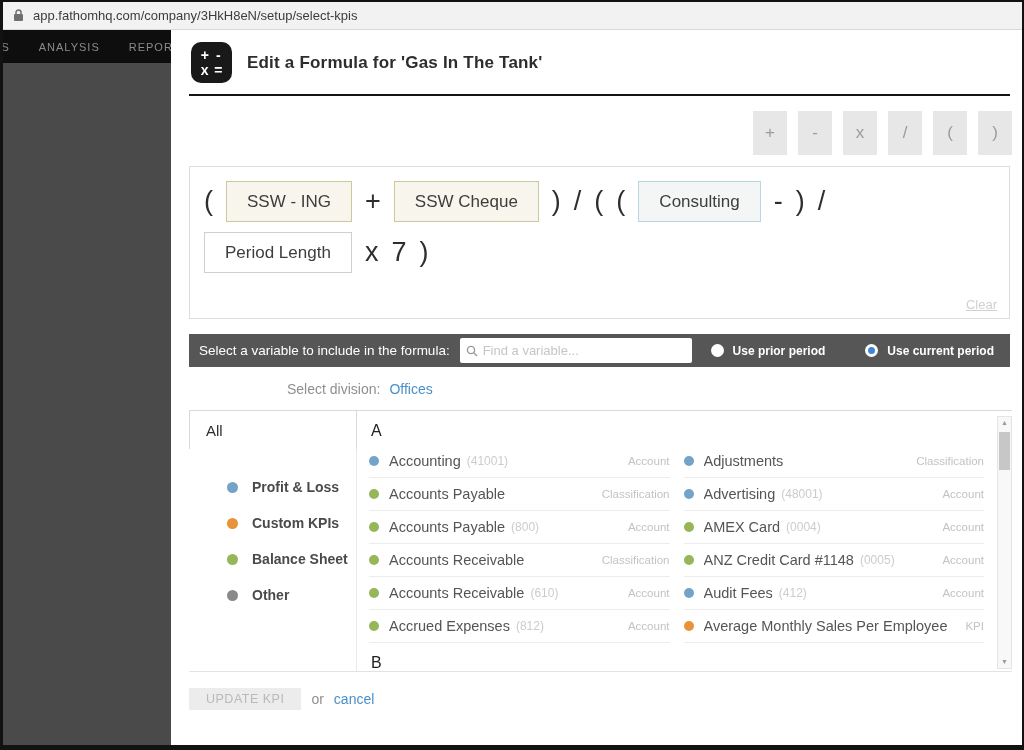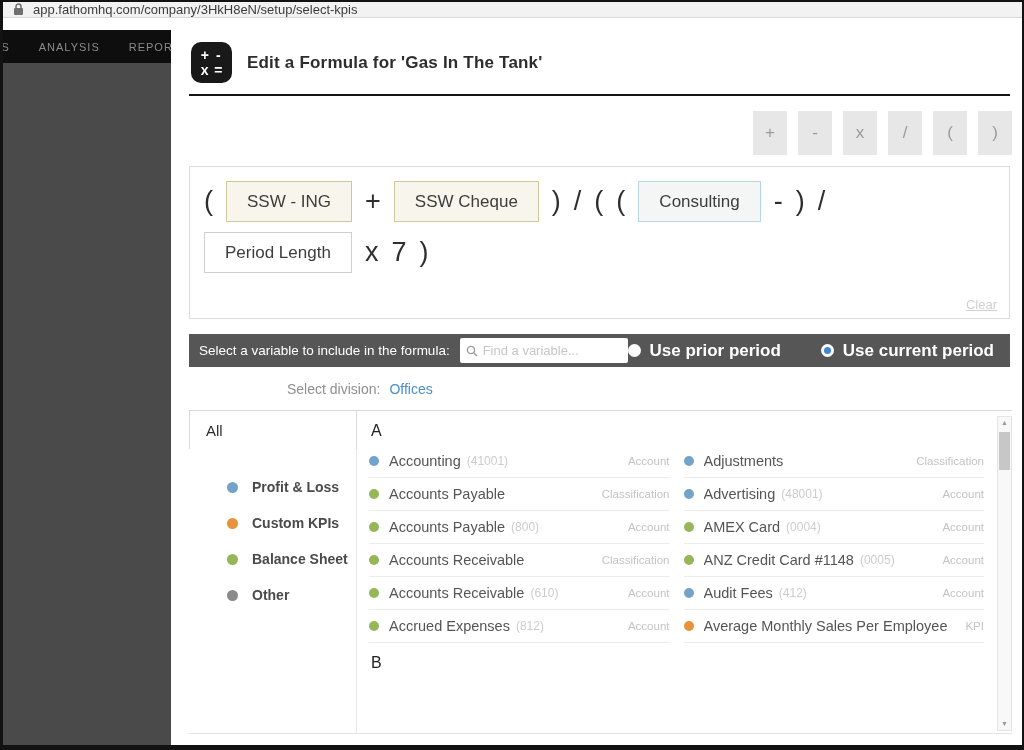--- a/index.html
+++ b/index.html
@@ -1,21 +1,21 @@
 <!DOCTYPE html>
 <html><head>
 <meta charset="utf-8">
 <style>
   * { margin:0; padding:0; box-sizing:border-box; font-family:"Liberation Sans", sans-serif; }
   body { background:#888; }
   .screen { position:relative; width:1024px; height:750px; background:#fff;
             border:2px solid #121212; border-left-width:3px; border-bottom-width:5px; overflow:hidden; }
 
   
-  .urlbar { position:absolute; top:0; left:0; right:0; height:16px; background:#f2f2f2;
+  .urlbar { position:absolute; top:0; left:0; right:0; height:28px; background:#f2f2f2;
             border-bottom:1px solid #d9d9d9; display:flex; align-items:center; padding-left:10px; }
   .lock { width:11px; height:13px; margin-right:9px; }
   .url-text { font-size:13px; color:#3c3c3c; }
 
   
   .backdrop { position:absolute; top:28px; left:0; width:168px; bottom:0; }
   .blacknav { height:33px; background:#0e0e0e; display:flex; align-items:center; gap:29px; overflow:hidden; white-space:nowrap; }
   .nav-tab { font-size:11px; letter-spacing:1px; color:#8b8b8b; flex:none; }
   .nav-tab:first-child { margin-left:-14px; }
   .grayarea { position:absolute; top:33px; left:0; right:0; bottom:0; background:#4a4a4b; }
@@ -50,32 +50,32 @@
   
   .toolbar { margin:15px 12px 0 18px; height:33px; background:#565656; display:flex; align-items:center; }
   .toolbar-label { color:#fff; font-size:13.5px; margin-left:10px; white-space:nowrap; }
   .searchbox { margin-left:10px; width:232px; height:25px; background:#fff; border-radius:2px;
                display:flex; align-items:center; padding:0 6px; }
   .searchbox svg { flex:none; margin-right:5px; }
   .searchbox input { border:none; outline:none; width:100%; font-size:13px; color:#555; }
   .searchbox input::placeholder { color:#c6c6c6; }
   .radios { margin-left:auto; display:flex; gap:40px; margin-right:16px; }
   .radio { display:flex; align-items:center; gap:9px; cursor:pointer; }
-  .radio-label { color:#fff; font-size:17px; font-weight:700; white-space:nowrap; }
+  .radio-label { color:#fff; font-size:12px; font-weight:700; white-space:nowrap; }
   .radio-dot { width:13px; height:13px; border-radius:50%; background:#fff; position:relative; flex:none; }
   .radio.selected .radio-dot::after { content:""; position:absolute; left:3px; top:3px; width:7px; height:7px;
                                       border-radius:50%; background:#3f87d6; }
 
   
   .division-row { height:43px; display:flex; align-items:center; padding-left:116px; font-size:14px; }
   .division-label { color:#8f8f8f; }
   .division-value { color:#4a90c8; margin-left:9px; cursor:pointer; }
 
   
-  .picker { margin:0 10px 0 18px; height:324px; display:flex; border-bottom:1px solid #e3e3e3; position:relative; }
+  .picker { margin:0 10px 0 18px; height:262px; display:flex; border-bottom:1px solid #e3e3e3; position:relative; }
   .cats { width:168px; display:flex; flex-direction:column; flex:none; }
   .all-tab { height:39px; border:1px solid #d9d9d9; border-bottom:none; background:#fff;
              display:flex; align-items:center; padding-left:16px; font-size:15px; color:#2f2f2f; cursor:pointer; }
   .cats-body { flex:1; border-right:1px solid #e9e9e9; padding-top:20px; }
   .cat-item { display:flex; align-items:center; gap:14px; padding:10px 0 10px 38px;
               font-size:14px; font-weight:700; color:#4a4a4a; cursor:pointer; }
   .cat-dot { width:11px; height:11px; border-radius:50%; flex:none; }
 
   .list-area { flex:1; border-top:1px solid #d9d9d9; padding:0 28px 0 12px; position:relative; overflow:hidden; }
   .letter-header { font-size:16px; color:#222; padding:11px 0 5px 2px; }

